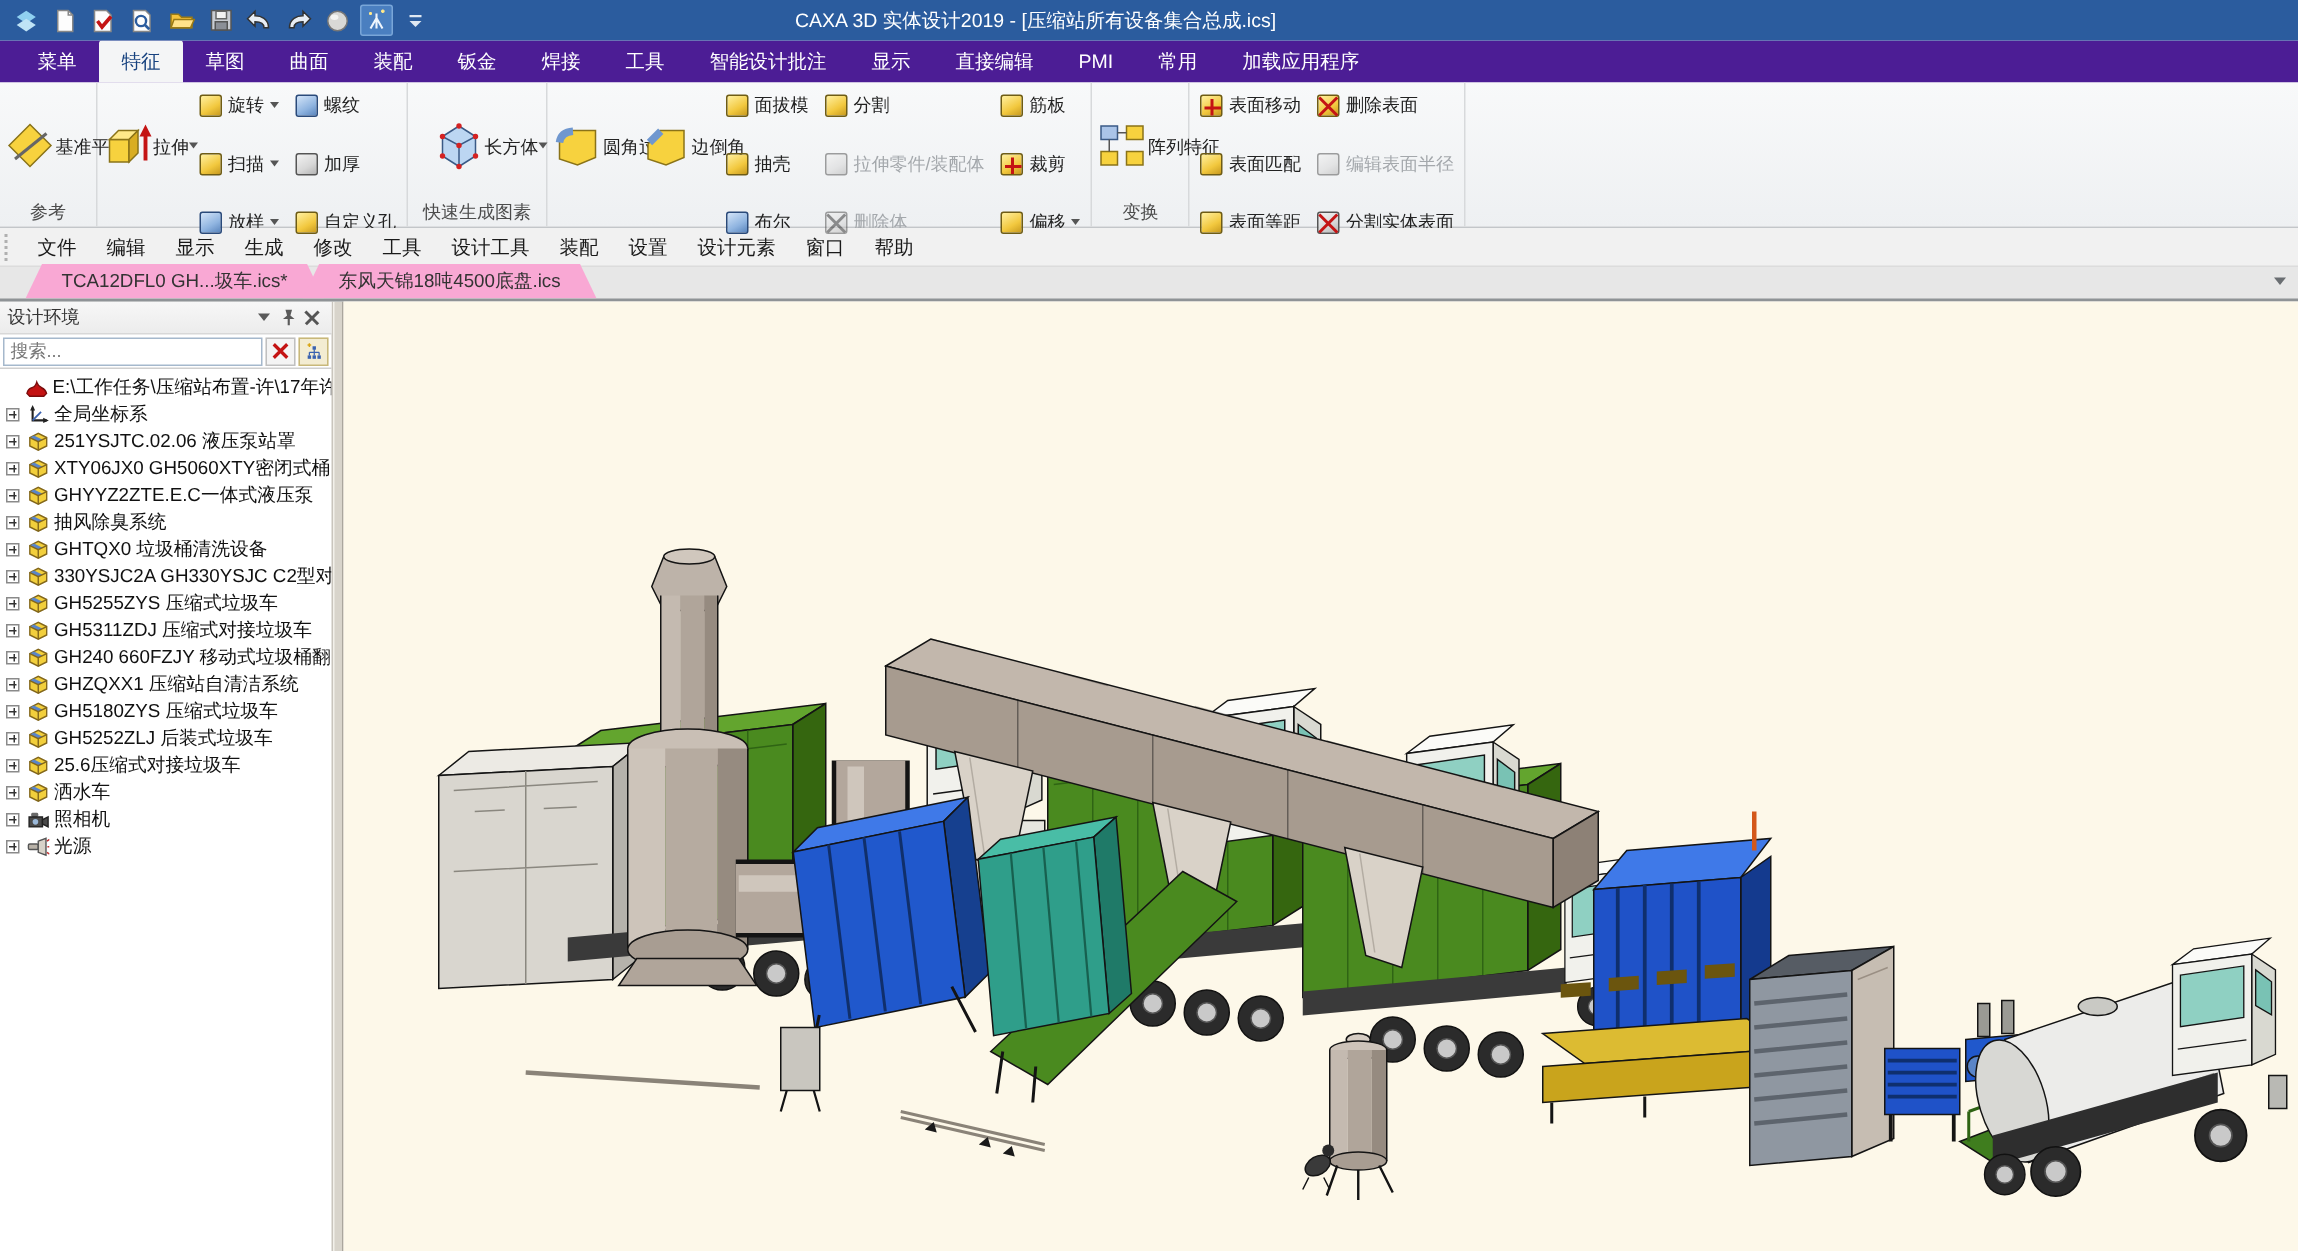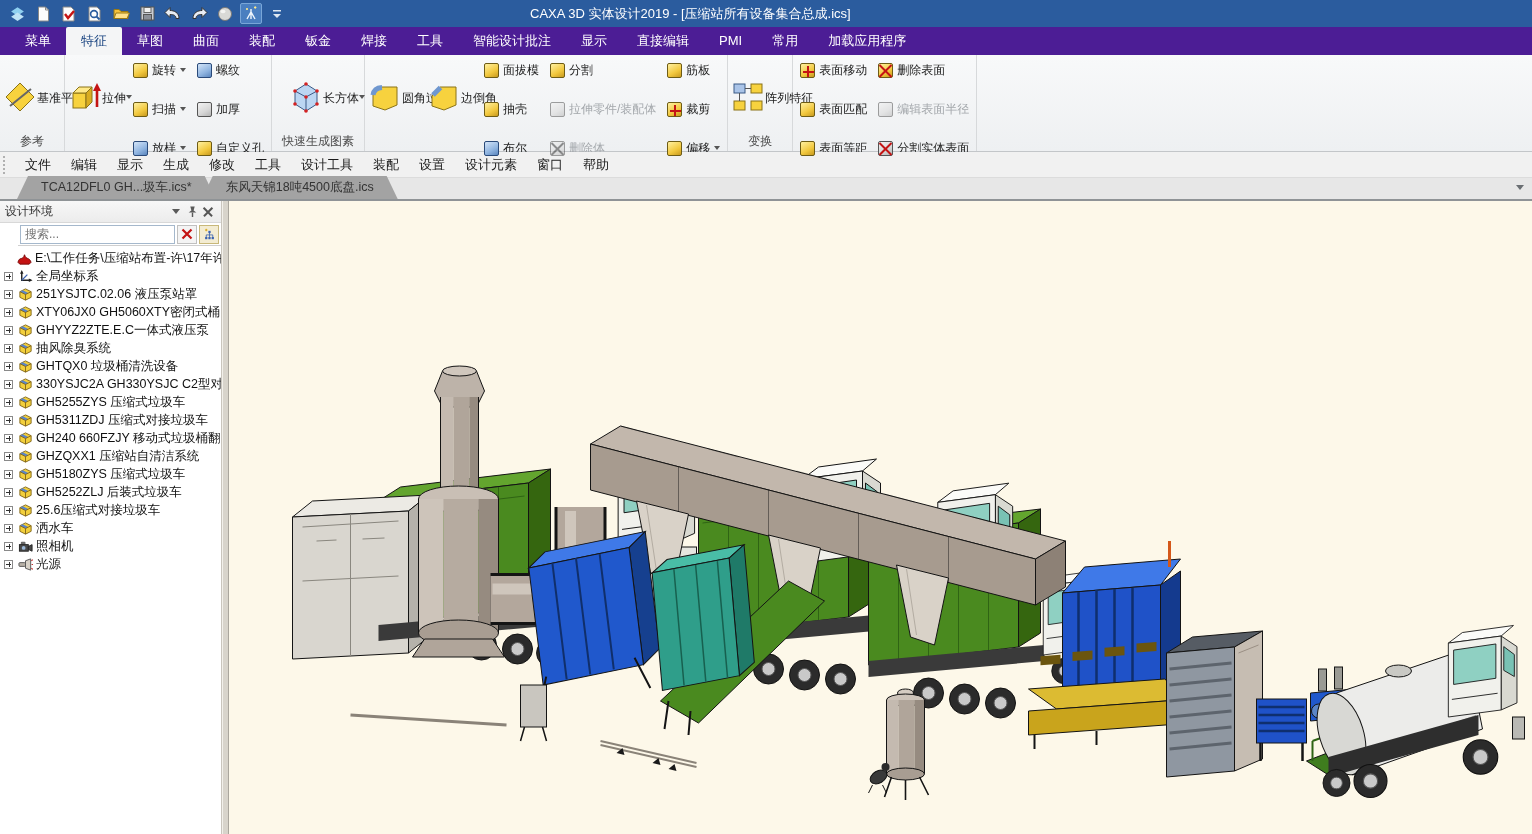--- a/index.html
+++ b/index.html
@@ -38,35 +38,35 @@
   .si.rx::before,.si.rx::after{content:"";position:absolute;left:-2px;top:5.5px;width:17px;height:2px;background:#c41414;}
   .si.rx::before{transform:rotate(45deg);} .si.rx::after{transform:rotate(-45deg);}
   .si.rp::before{content:"";position:absolute;left:6px;top:2px;width:2px;height:11px;background:#c41414;}
   .si.rp::after{content:"";position:absolute;left:2px;top:6.5px;width:11px;height:2px;background:#c41414;}
   
   .menubar{height:26px;background:#f1f1f1;border-bottom:1px solid #dcdcdc;display:flex;align-items:center;flex:none;}
   .grip{width:6px;height:18px;border-left:2px dotted #b0b0b0;margin:0 6px 0 3px;}
   .mitem{padding:0 10px;font-size:13px;color:#1a1a1a;height:26px;line-height:26px;cursor:default;}
   
   .doctabs{height:23px;background:#e7e7e7;border-bottom:2px solid #8f9396;display:flex;align-items:flex-end;padding-left:24px;position:relative;flex:none;}
-  .dtab{height:23px;line-height:23px;padding:0 24px;font-size:12.5px;color:#333;background:#a3a3a3;
+  .dtab{height:23px;line-height:23px;padding:0 24px;font-size:12.5px;color:#333;background:#f9a8d4;
         clip-path:polygon(0 100%,11px 0,calc(100% - 11px) 0,100% 100%);margin:0 -7px;white-space:nowrap;cursor:default;}
   .dtab.active{background:#fff;font-weight:bold;color:#000;display:flex;align-items:center;gap:10px;z-index:2;}
   .tabmore{position:absolute;right:8px;bottom:5px;width:0;height:0;border:4px solid transparent;border-top:5px solid #6a6e72;}
   .xico{width:10px;height:10px;position:relative;display:inline-block;flex:none;}
   .xico::before,.xico::after{content:"";position:absolute;left:-1px;top:4px;width:12px;height:1.5px;background:#555;}
   .xico::before{transform:rotate(45deg);} .xico::after{transform:rotate(-45deg);}
   
   .bodyrow{flex:1;display:flex;min-height:0;}
   .panel{width:222px;background:#fff;border-right:1px solid #c9c5bd;display:flex;flex-direction:column;flex:none;}
   .phead{height:22px;background:linear-gradient(#f7f7f7,#ececec);border-bottom:1px solid #d8d8d8;display:flex;align-items:center;padding:0 5px;flex:none;}
   .ptitle{font-size:12px;color:#333;flex:1;}
   .phico{width:16px;height:16px;display:flex;align-items:center;justify-content:center;cursor:default;}
   .pdown{width:0;height:0;border:4px solid transparent;border-top:5px solid #5a5a5a;margin-top:4px;}
-  .searchrow{height:23px;display:flex;align-items:center;gap:2px;padding:1px 2px;border-bottom:1px solid #cfcfcf;flex:none;margin-left:18px;}
+  .searchrow{height:23px;display:flex;align-items:center;gap:2px;padding:1px 2px;border-bottom:1px solid #cfcfcf;flex:none;}
   .searchrow input{flex:1;height:19px;border:1px solid #a5b8cc;font-size:12px;padding:0 4px;outline:none;color:#333;min-width:0;
                    font-family:"Liberation Sans","DejaVu Sans",sans-serif;}
   .sbico{width:20px;height:19px;display:flex;align-items:center;justify-content:center;border:1px solid #c0c0c0;background:#f4f4f4;flex:none;}
   .sbico.hl{background:#f3ecd2;border-color:#c8b87a;}
   .tree{flex:1;overflow:hidden;padding-top:3px;position:relative;}
   .trow{height:18px;display:flex;align-items:center;gap:3px;padding-left:4px;white-space:nowrap;font-size:12.5px;color:#111;cursor:default;}
   .exp{width:9px;height:9px;border:1px solid #8a8a8a;background:#fff;position:relative;flex:none;margin-right:1px;}
   .exp::before{content:"";position:absolute;left:1px;top:3.5px;width:5px;height:1px;background:#333;}
   .exp::after{content:"";position:absolute;left:3.5px;top:1px;width:1px;height:5px;background:#333;}
   .noexp{width:9px;flex:none;}

